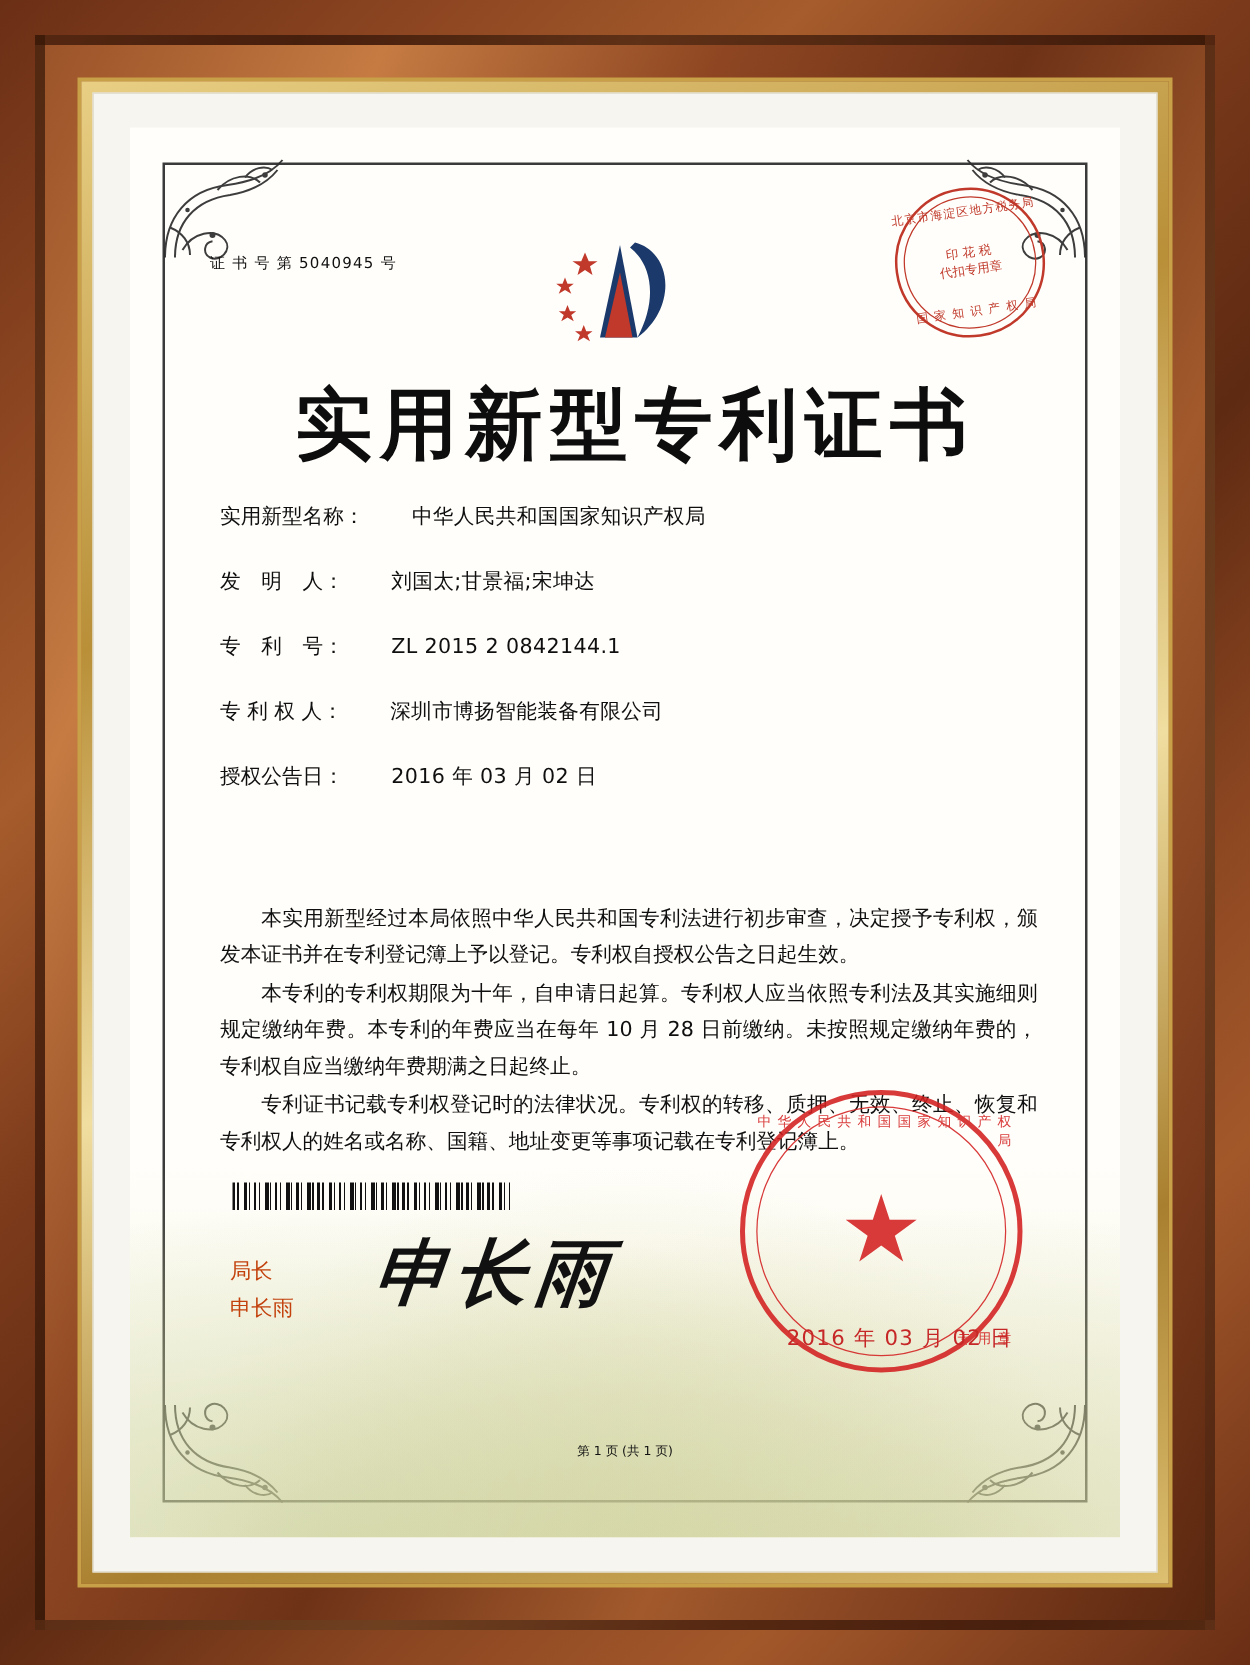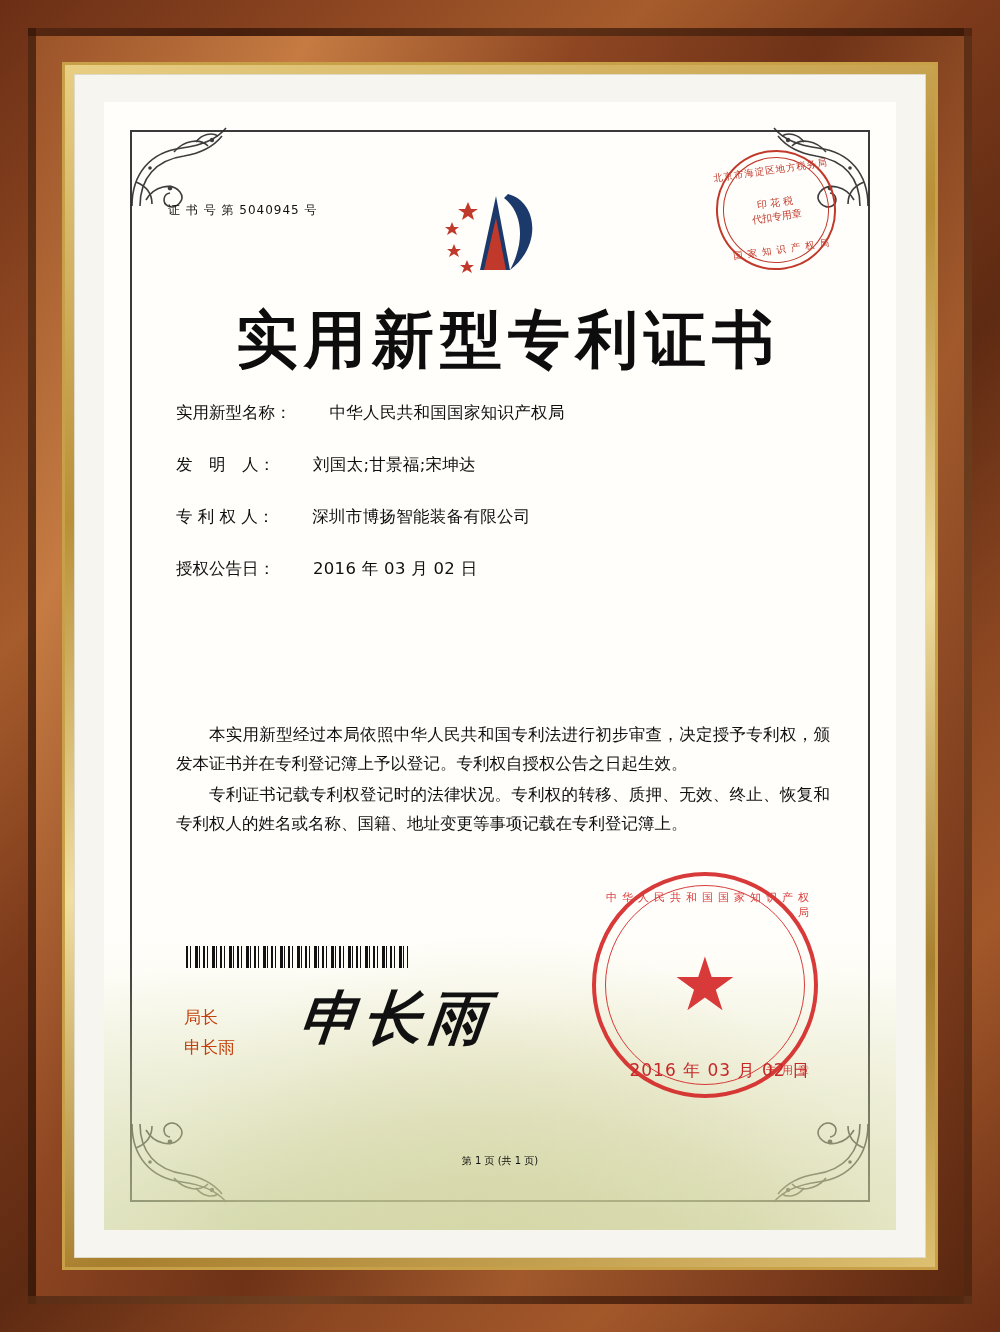--- a/index.html
+++ b/index.html
@@ -397,31 +397,36 @@
       <div class="fields">
         <div class="field">
           <span class="lbl">实用新型名称：</span>
           <span class="val">中华人民共和国国家知识产权局</span>
         </div>
         <div class="field">
           <span class="lbl">发　明　人：</span>
           <span class="val">刘国太;甘景福;宋坤达</span>
         </div>
         <div class="field">
+          <span class="lbl">专　利　号：</span>
+          <span class="val">ZL 2015 2 0842144.1</span>
+        </div>
+        <div class="field">
           <span class="lbl">专 利 权 人：</span>
           <span class="val">深圳市博扬智能装备有限公司</span>
         </div>
         <div class="field">
           <span class="lbl">授权公告日：</span>
           <span class="val">2016 年 03 月 02 日</span>
         </div>
       </div>
 
       <div class="paras">
         <p>本实用新型经过本局依照中华人民共和国专利法进行初步审查，决定授予专利权，颁发本证书并在专利登记簿上予以登记。专利权自授权公告之日起生效。</p>
+        <p>本专利的专利权期限为十年，自申请日起算。专利权人应当依照专利法及其实施细则规定缴纳年费。本专利的年费应当在每年 10 月 28 日前缴纳。未按照规定缴纳年费的，专利权自应当缴纳年费期满之日起终止。</p>
         <p>专利证书记载专利权登记时的法律状况。专利权的转移、质押、无效、终止、恢复和专利权人的姓名或名称、国籍、地址变更等事项记载在专利登记簿上。</p>
       </div>
 
       <div class="barcode"></div>
 
       <div class="sig-label">
         <div>局长</div>
         <div>申长雨</div>
       </div>
       <div class="sig-script">申长雨</div>

